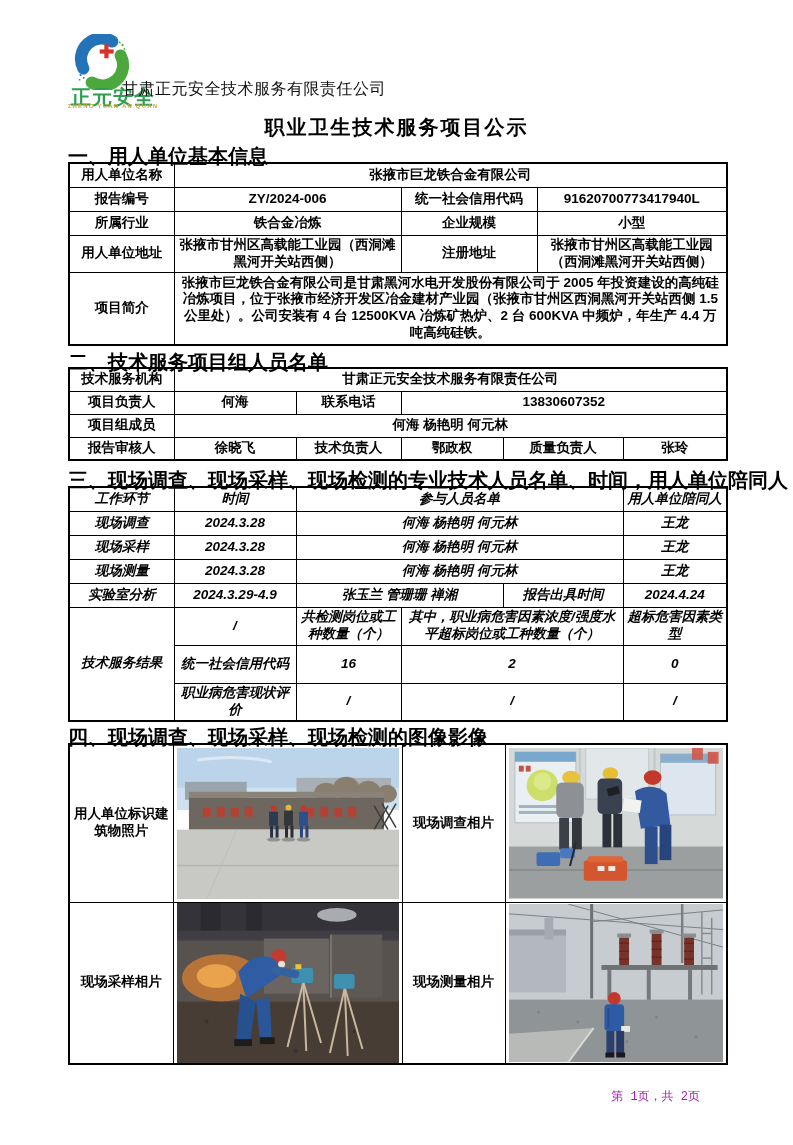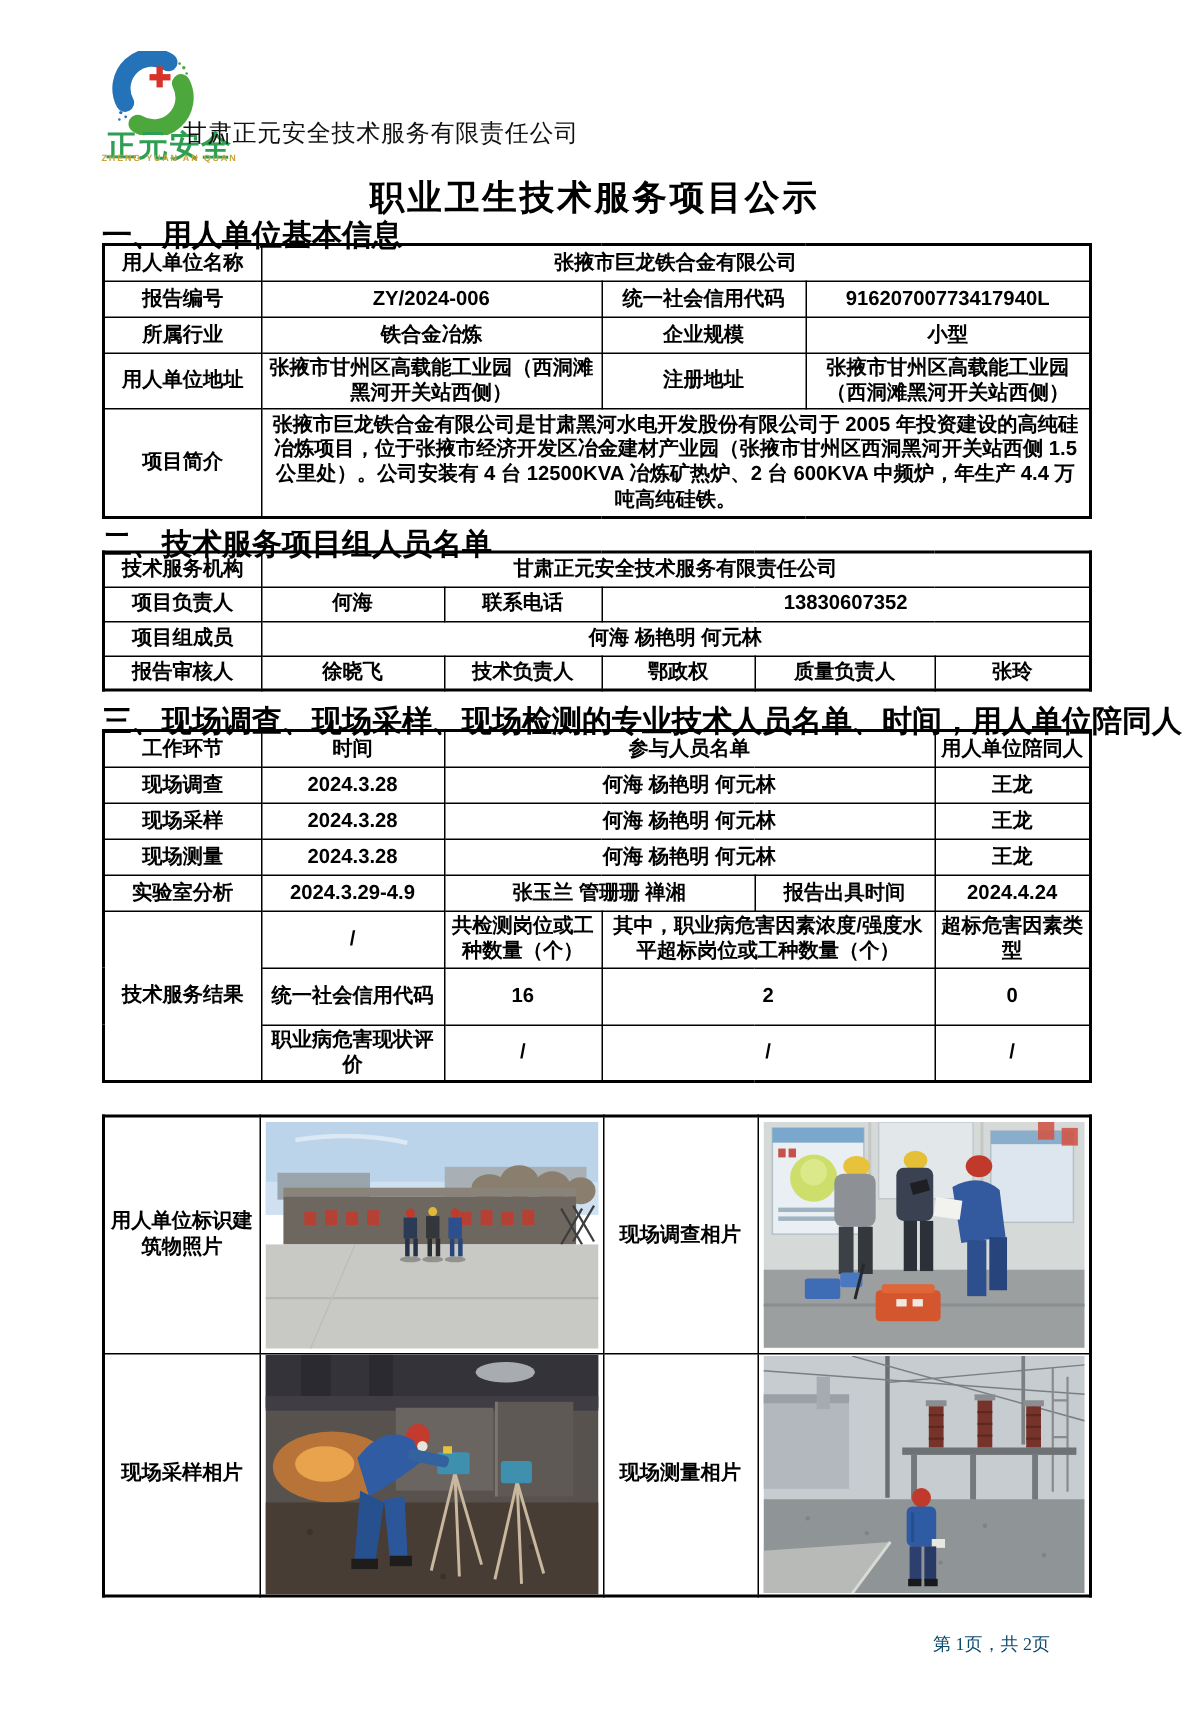--- a/index.html
+++ b/index.html
@@ -4,33 +4,33 @@
 <style>
   html,body{margin:0;padding:0;background:#ffffff;}
   body{width:793px;height:1145px;position:relative;font-family:"Liberation Sans","DejaVu Sans",sans-serif;color:#000;}
   .page{position:absolute;inset:0;background:#fff;overflow:hidden;}
 
   
   .logo-svg{position:absolute;left:74px;top:34px;width:56px;height:56px;}
   .brand-cn{position:absolute;left:58px;top:84px;width:110px;text-align:center;font-size:20px;font-weight:bold;color:#2f9e52;letter-spacing:1px;}
   .brand-en{position:absolute;left:58px;top:103px;width:110px;text-align:center;font-size:6px;font-weight:bold;color:#c9a63d;letter-spacing:1.2px;}
   .company-name{position:absolute;left:122px;top:79px;font-size:16px;font-weight:500;letter-spacing:.5px;color:#111;}
-  .doc-title{position:absolute;left:0;top:101px;width:793px;text-align:center;font-family:"Liberation Serif","DejaVu Serif",serif;font-size:23px;font-weight:bold;letter-spacing:2px;}
+  .doc-title{position:absolute;left:0;top:101px;width:793px;text-align:center;font-family:"Liberation Serif","DejaVu Serif",serif;font-size:20px;font-weight:bold;letter-spacing:2px;}
 
   .sec-heading{position:absolute;left:68px;font-size:20px;font-weight:bold;text-align:center;}
 
   table.t{position:absolute;left:68px;width:658px;border-collapse:collapse;table-layout:fixed;border:2px solid #000;}
   table.t td{border:1px solid #000;font-size:13.5px;font-weight:bold;text-align:center;vertical-align:middle;padding:0 3px;line-height:1.25;overflow:hidden;}
   .h24{height:24px}.h23{height:23px}.h37{height:37px}.h38{height:38px}.h73{height:73px}.h158{height:158px}.h165{height:125px}
   td.intro{font-size:14px;text-align:justify;line-height:18px;padding:1px 6px;margin-top:37px;}
   td.pad6{padding:0 7px;}
   td.photo-cell{padding:2px;}
   .photo-cell svg{display:block;width:100%;height:100%;}
 
-  .page-footer{position:absolute;top:1088px;right:93px;font-family:Liberation Serif, serif;font-size:12px;color:#0c4a6e;}
+  .page-footer{position:absolute;top:1088px;right:93px;font-family:Liberation Mono, monospace;font-size:12px;color:#a21caf;}
 </style>
 </head>
 <body>
 
 <div class="page">
 
   <svg class="logo-svg" viewBox="0 0 60 60" aria-hidden="true">
     <path d="M10 37 A 22 22 0 0 1 41 8" stroke="#2472b8" stroke-width="13" fill="none" stroke-linecap="round"></path>
     <path d="M50 23 A 22 22 0 0 1 19 52" stroke="#4ca83c" stroke-width="13" fill="none" stroke-linecap="round"></path>
     <g fill="#d8332a">
@@ -122,21 +122,21 @@
       <td>徐晓飞</td>
       <td>技术负责人</td>
       <td>鄂政权</td>
       <td>质量负责人</td>
       <td>张玲</td>
     </tr>
   </tbody>
     </table>
 
   <div class="sec-heading" style="top:467px;">三、现场调查、现场采样、现场检测的专业技术人员名单、时间，用人单位陪同人</div>
-  <table class="t" style="top:486px;">
+  <table class="t" style="top:486px;font-style:italic;">
     <colgroup>
         <col style="width:105px">
         <col style="width:122px">
         <col style="width:105px">
         <col style="width:102px">
         <col style="width:120px">
         <col style="width:104px">
       </colgroup>
     <tbody>
         <tr class="h24">
@@ -185,20 +185,21 @@
     </tr>
     <tr class="h38">
       <td>职业病危害现状评价</td>
       <td>/</td>
       <td colspan="2">/</td>
       <td>/</td>
     </tr>
   </tbody>
     </table>
 
+  <div class="sec-heading" style="top:724px;">四、现场调查、现场采样、现场检测的图像影像</div>
   <table class="t" style="top:743px;">
     <colgroup>
         <col style="width:104px">
         <col style="width:229px">
         <col style="width:103px">
         <col style="width:222px">
       </colgroup>
     <tbody>
         <tr class="h158">
       <td>用人单位标识建筑物照片</td>

